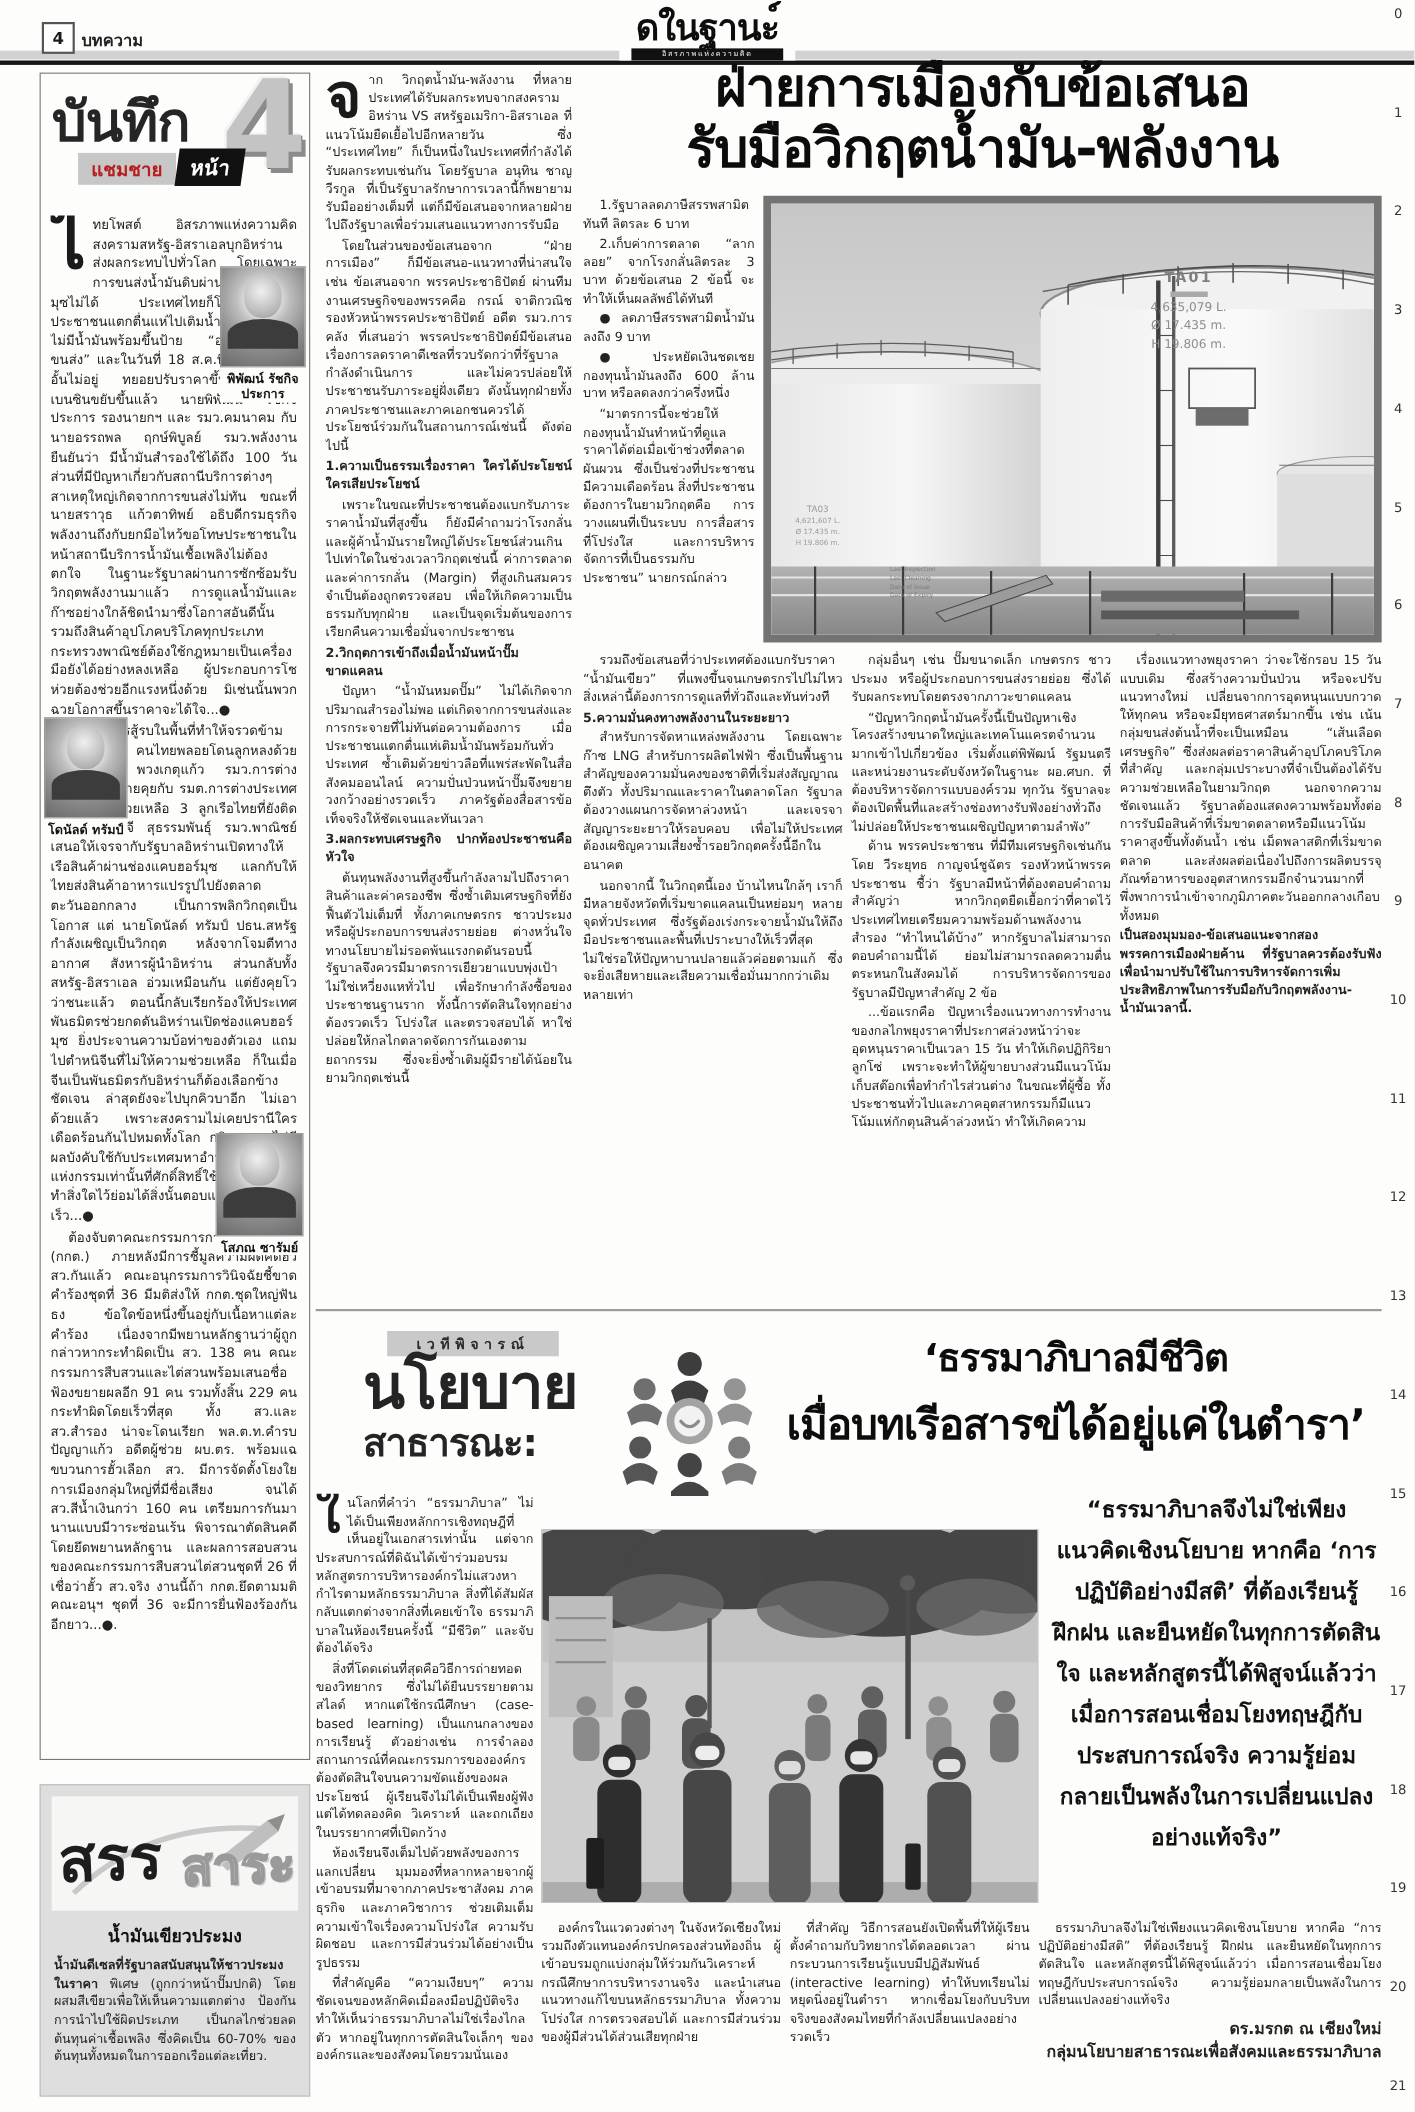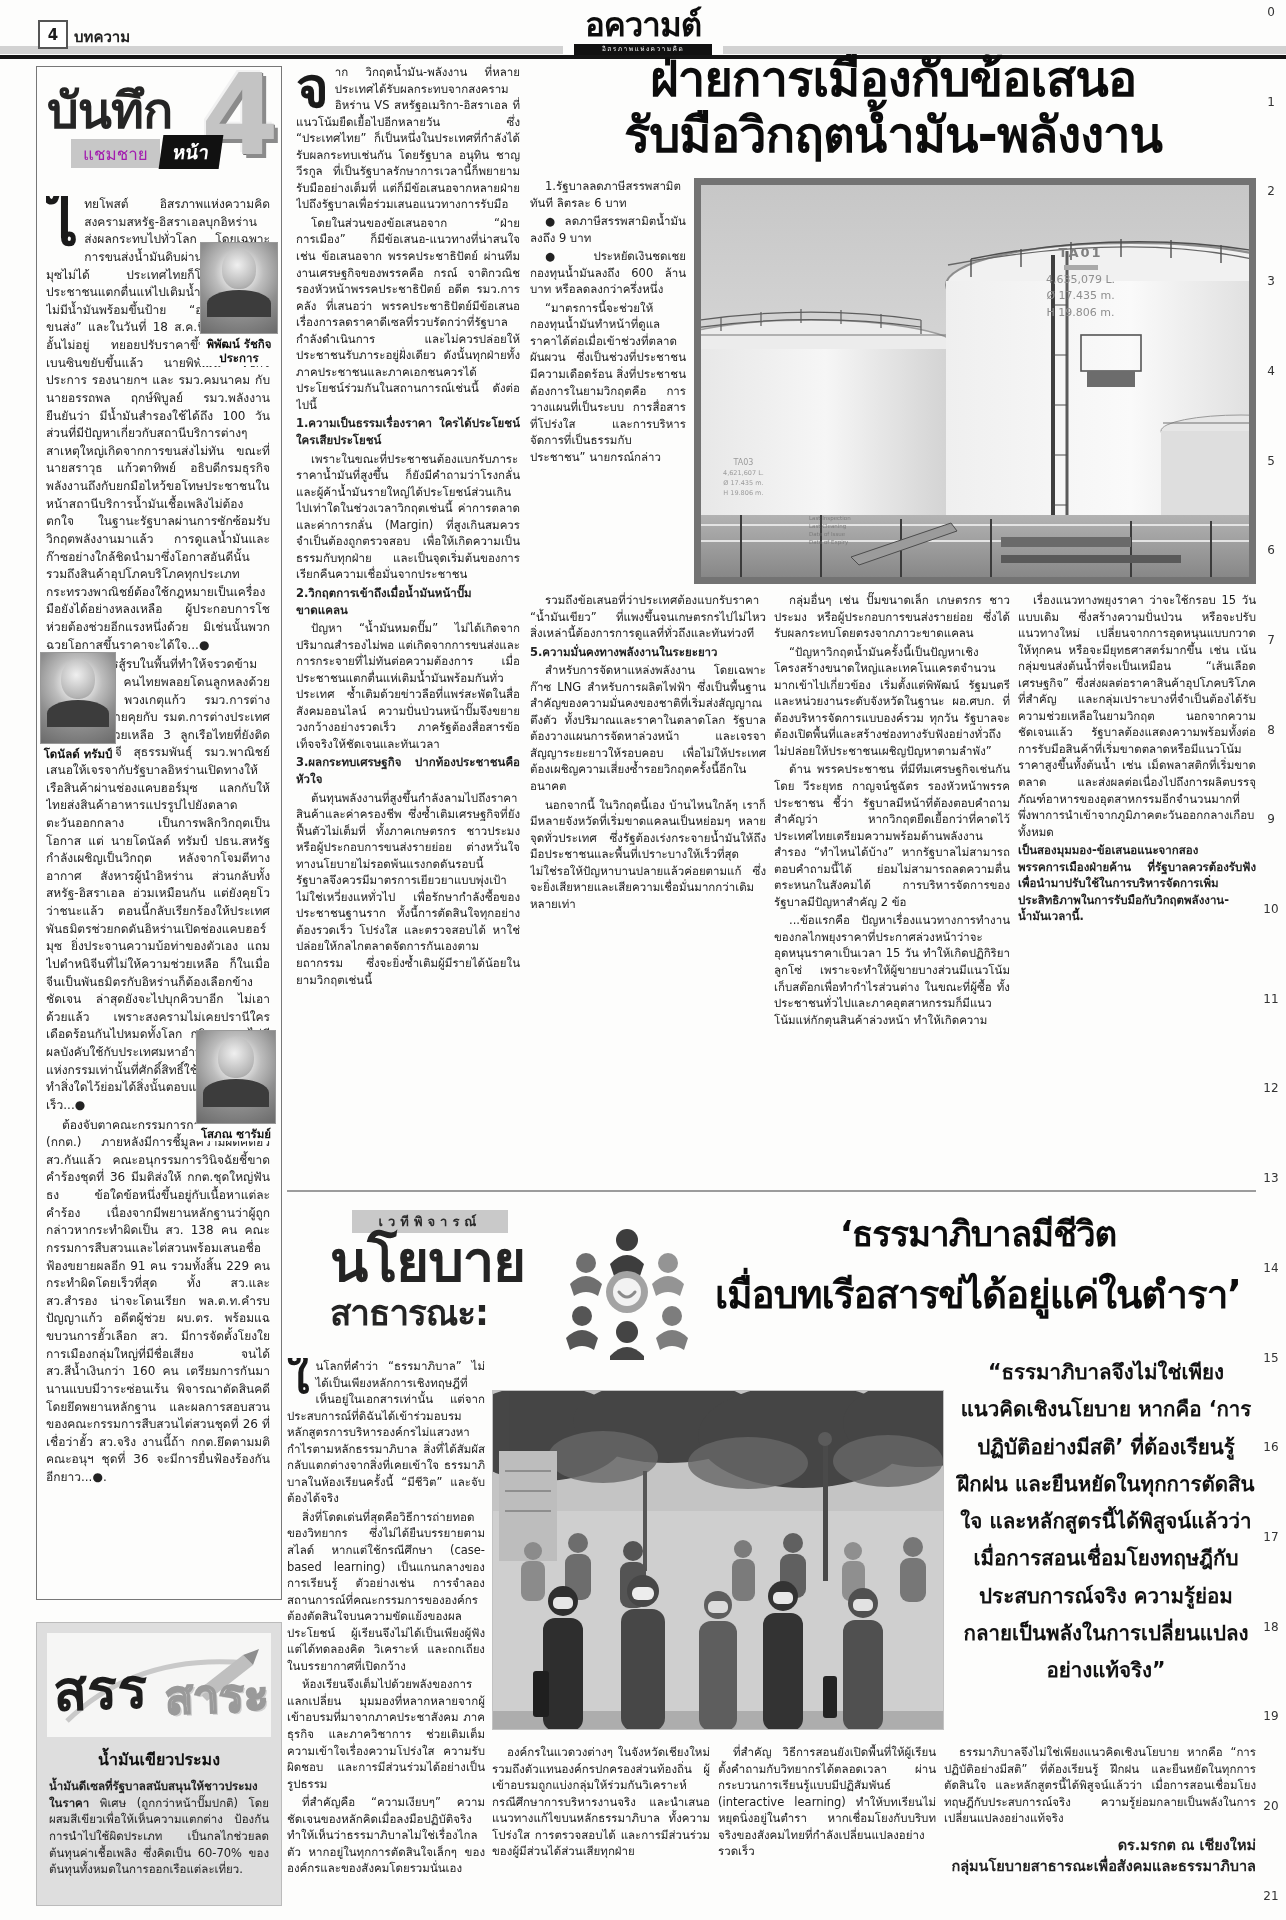--- a/index.html
+++ b/index.html
@@ -15,21 +15,21 @@
   .masthead{left:563px;top:8px;width:160px;text-align:center;z-index:3;background:#fdfdfc;}
   .masthead .mh-title{font-size:33px;font-weight:900;letter-spacing:-1px;color:#0d0d0d;line-height:1.05;}
   .masthead .mh-bar{margin:1px auto 0;width:138px;height:11px;background:#111;color:#fff;font-size:6.5px;
                     letter-spacing:1.5px;display:flex;align-items:center;justify-content:center;}
   
   .ruler-num{position:absolute;left:1260px;width:22px;text-align:center;font-size:12px;color:#333;}
   
   .bt-box{left:36px;top:66px;width:246px;height:1534px;border:1.5px solid #777;background:#fdfdfc;box-sizing:border-box;}
   .bt-logo{position:relative;height:122px;border-bottom:0;overflow:hidden;}
   .bt-title{position:absolute;left:10px;top:4px;font-size:50px;font-weight:900;color:#252525;letter-spacing:-1px;}
-  .bt-author{position:absolute;left:34px;top:72px;background:#c7c7c7;color:#a21caf;font-size:17px;font-weight:normal;
+  .bt-author{position:absolute;left:34px;top:72px;background:#c7c7c7;color:#b91c1c;font-size:17px;font-weight:bold;
              padding:1px 12px;}
   .bt-pageword{position:absolute;left:124px;top:68px;background:#111;color:#fff;font-size:19px;font-weight:900;
                padding:2px 12px;transform:skewX(-8deg);}
   .bt-4{position:absolute;right:2px;top:-8px;font-size:112px;font-weight:900;line-height:1;
         color:#c4c4c4;text-shadow:4px 4px 0 #8b8b8b,-2px -2px 0 #f2f2f2,1px 1px 0 #6f6f6f;}
   .bt-text{position:absolute;left:46px;top:196px;width:224px;height:1392px;overflow:hidden;
            font-size:12px;line-height:1.47;text-align:justify;color:#222;}
   .bt-text p{margin:0 0 2px;text-indent:16px;}
   .bt-text p.lead-p{text-indent:0;}
   .dropcap{float:left;font-weight:bold;color:#1a1a1a;padding-right:6px;line-height:.85;}
@@ -96,21 +96,21 @@
 </head>
 <body>
 
 <div class="page">
 
   <div class="abs rule-gray"></div>
   <div class="abs rule-black"></div>
   <div class="abs pgnum">4</div>
   <div class="abs section-label">บทความ</div>
   <div class="abs masthead">
-    <div class="mh-title">อความต์</div>
+    <div class="mh-title">ดในฐานะ์</div>
     <div class="mh-bar">อิสรภาพแห่งความคิด</div>
   </div>
 
   <div id="ruler">
       <div class="ruler-num" style="top: 5px;">0</div>
       <div class="ruler-num" style="top: 94.7px;">1</div>
       <div class="ruler-num" style="top: 184.4px;">2</div>
       <div class="ruler-num" style="top: 274.1px;">3</div>
       <div class="ruler-num" style="top: 363.8px;">4</div>
       <div class="ruler-num" style="top: 453.5px;">5</div>
@@ -196,20 +196,21 @@
         <p class="bold-sub" style="font-weight: bold; text-indent: 0px;">2.วิกฤตการเข้าถึงเมื่อน้ำมันหน้าปั๊มขาดแคลน</p>
         <p>ปัญหา “น้ำมันหมดปั๊ม” ไม่ได้เกิดจากปริมาณสำรองไม่พอ แต่เกิดจากการขนส่งและการกระจายที่ไม่ทันต่อความต้องการ เมื่อประชาชนแตกตื่นแห่เติมน้ำมันพร้อมกันทั่วประเทศ ซ้ำเติมด้วยข่าวลือที่แพร่สะพัดในสื่อสังคมออนไลน์ ความปั่นป่วนหน้าปั๊มจึงขยายวงกว้างอย่างรวดเร็ว ภาครัฐต้องสื่อสารข้อเท็จจริงให้ชัดเจนและทันเวลา</p>
         <p class="bold-sub" style="font-weight: bold; text-indent: 0px;">3.ผลกระทบเศรษฐกิจ ปากท้องประชาชนคือหัวใจ</p>
         <p>ต้นทุนพลังงานที่สูงขึ้นกำลังลามไปถึงราคาสินค้าและค่าครองชีพ ซึ่งซ้ำเติมเศรษฐกิจที่ยังฟื้นตัวไม่เต็มที่ ทั้งภาคเกษตรกร ชาวประมง หรือผู้ประกอบการขนส่งรายย่อย ต่างหวั่นใจทางนโยบายไม่รอดพ้นแรงกดดันรอบนี้ รัฐบาลจึงควรมีมาตรการเยียวยาแบบพุ่งเป้า ไม่ใช่เหวี่ยงแหทั่วไป เพื่อรักษากำลังซื้อของประชาชนฐานราก ทั้งนี้การตัดสินใจทุกอย่างต้องรวดเร็ว โปร่งใส และตรวจสอบได้ หาใช่ปล่อยให้กลไกตลาดจัดการกันเองตามยถากรรม ซึ่งจะยิ่งซ้ำเติมผู้มีรายได้น้อยในยามวิกฤตเช่นนี้</p>
       </div>
   </div>
 
   <div class="abs coltxt list-col">
     <div>
         <p>1.รัฐบาลลดภาษีสรรพสามิตทันที ลิตรละ 6 บาท</p>
+        <p>2.เก็บค่าการตลาด “ลากลอย” จากโรงกลั่นลิตรละ 3 บาท ด้วยข้อเสนอ 2 ข้อนี้ จะทำให้เห็นผลลัพธ์ได้ทันที</p>
         <p>● ลดภาษีสรรพสามิตน้ำมันลงถึง 9 บาท</p>
         <p>● ประหยัดเงินชดเชยกองทุนน้ำมันลงถึง 600 ล้านบาท หรือลดลงกว่าครึ่งหนึ่ง</p>
         <p>“มาตรการนี้จะช่วยให้กองทุนน้ำมันทำหน้าที่ดูแลราคาได้ต่อเมื่อเข้าช่วงที่ตลาดผันผวน ซึ่งเป็นช่วงที่ประชาชนมีความเดือดร้อน สิ่งที่ประชาชนต้องการในยามวิกฤตคือ การวางแผนที่เป็นระบบ การสื่อสารที่โปร่งใส และการบริหารจัดการที่เป็นธรรมกับประชาชน” นายกรณ์กล่าว</p>
       </div>
   </div>
 
   <div class="abs photo-main">
     <svg width="560" height="406" viewBox="0 0 560 406">
       <defs>
         <linearGradient id="sky" x1="0" y1="0" x2="0" y2="1">

